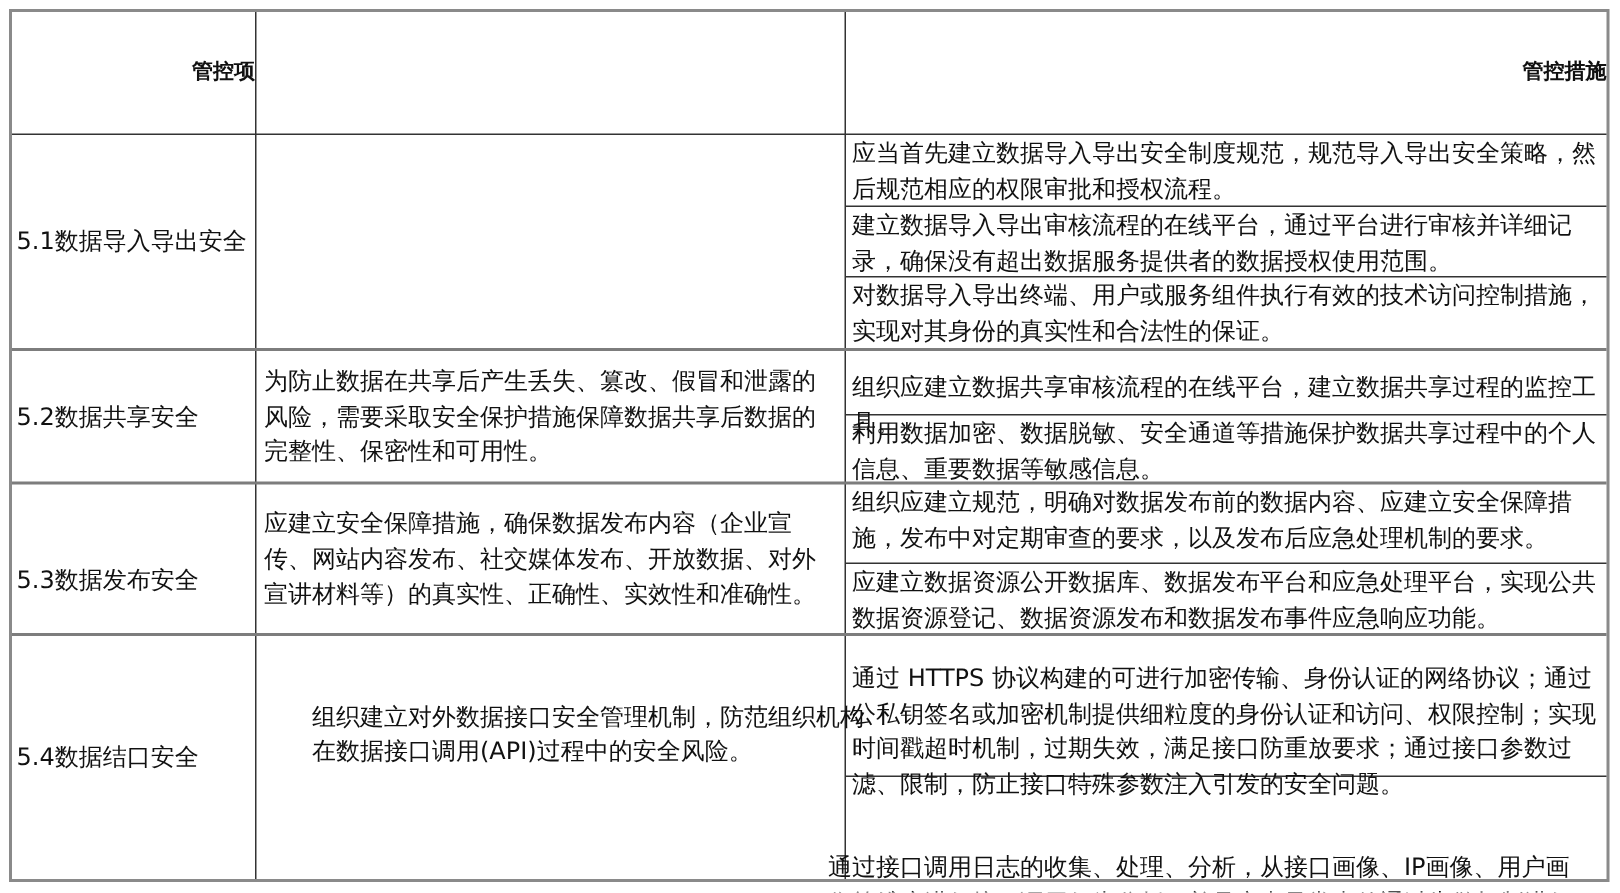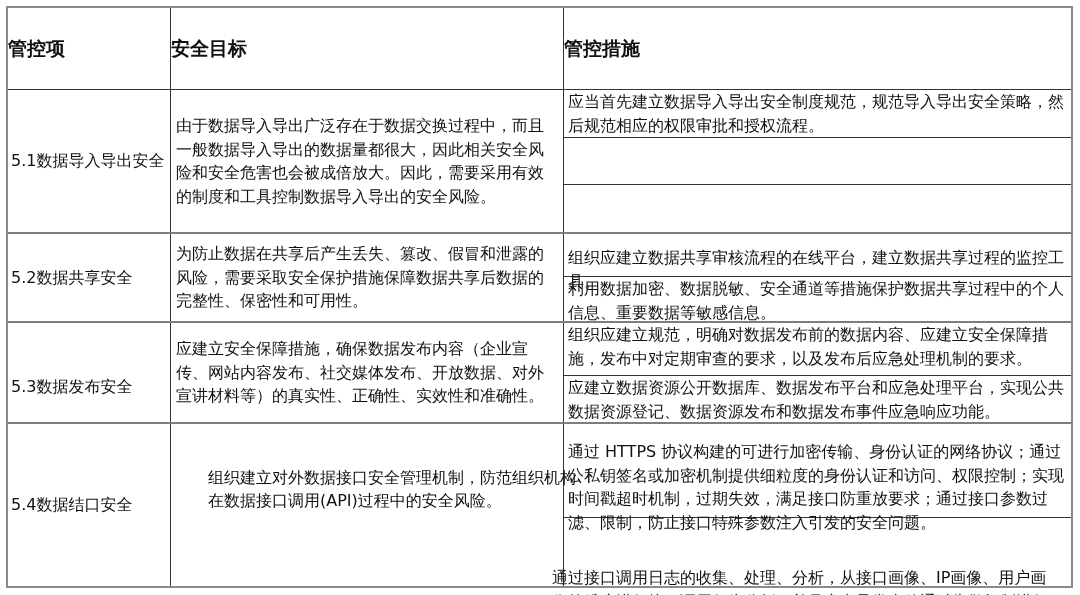--- a/index.html
+++ b/index.html
@@ -39,23 +39,23 @@
     .hline.thick { height: 2px; background: #7d7d7d; }
     .cell {
       position: absolute;
       box-sizing: border-box;
       display: flex;
       align-items: center;
       font-size: 16px;
       line-height: 23.5px;
     }
     .cell.header {
-      justify-content: flex-start;
+      justify-content: flex-end;
       font-weight: bold;
-      font-size: 19px;
+      font-size: 14px;
     }
     .cell.item {
       padding-left: 3px;
       white-space: nowrap;
       text-align: center;
     }
     .cell.goal {
       padding: 0 4px 0 5px;
     }
     .cell.measure {
@@ -79,35 +79,35 @@
 
   <div class="hline" style="left:556px; right:0; top:129px;"></div>
   <div class="hline" style="left:556px; right:0; top:176px;"></div>
   <div class="hline" style="left:556px; right:0; top:268px;"></div>
   <div class="hline" style="left:556px; right:0; top:367px;"></div>
   <div class="hline" style="left:556px; right:0; top:509px;"></div>
 
   <div class="cell header" style="left:0; top:0; width:162px; height:81px;">
     <span class="text">管控项</span>
   </div>
-  <div class="cell header" style="left:163px; top:0; width:392px; height:81px;">
-    <span class="text">安全目标</span>
-  </div>
   <div class="cell header" style="left:556px; top:0; width:507px; height:81px;">
     <span class="text">管控措施</span>
   </div>
 
   <div class="cell item" style="left:0; top:82px; width:162px; height:142px;">
     <span class="text">5.1数据导入导出安全</span>
   </div>
-  <div class="cell goal" style="left:163px; top:82px; width:392px; height:142px;">
-    <span class="text">由于数据导入导出广泛存在于数据交换过程中，而且一般数据导入导出的数据量都很大，因此相关安全风险和安全危害也会被成倍放大。因此，需要采用有效的制度和工具控制数据导入导出的安全风险。</span>
-  </div>
   <div class="cell measure" style="left:556px; top:82px; width:507px; height:47px;">
     <span class="text">应当首先建立数据导入导出安全制度规范，规范导入导出安全策略，然后规范相应的权限审批和授权流程。</span>
+  </div>
+  <div class="cell measure" style="left:556px; top:130px; width:507px; height:46px;">
+    <span class="text">建立数据导入导出审核流程的在线平台，通过平台进行审核并详细记录，确保没有超出数据服务提供者的数据授权使用范围。</span>
+  </div>
+  <div class="cell measure" style="left:556px; top:177px; width:507px; height:47px;">
+    <span class="text">对数据导入导出终端、用户或服务组件执行有效的技术访问控制措施，实现对其身份的真实性和合法性的保证。</span>
   </div>
 
   <div class="cell item" style="left:0; top:226px; width:162px; height:87px;">
     <span class="text">5.2数据共享安全</span>
   </div>
   <div class="cell goal" style="left:163px; top:226px; width:392px; height:87px;">
     <span class="text">为防止数据在共享后产生丢失、篡改、假冒和泄露的风险，需要采取安全保护措施保障数据共享后数据的完整性、保密性和可用性。</span>
   </div>
   <div class="cell measure" style="left:556px; top:226px; width:507px; height:42px;margin-top:12px;">
     <span class="text">组织应建立数据共享审核流程的在线平台，建立数据共享过程的监控工具。</span>

